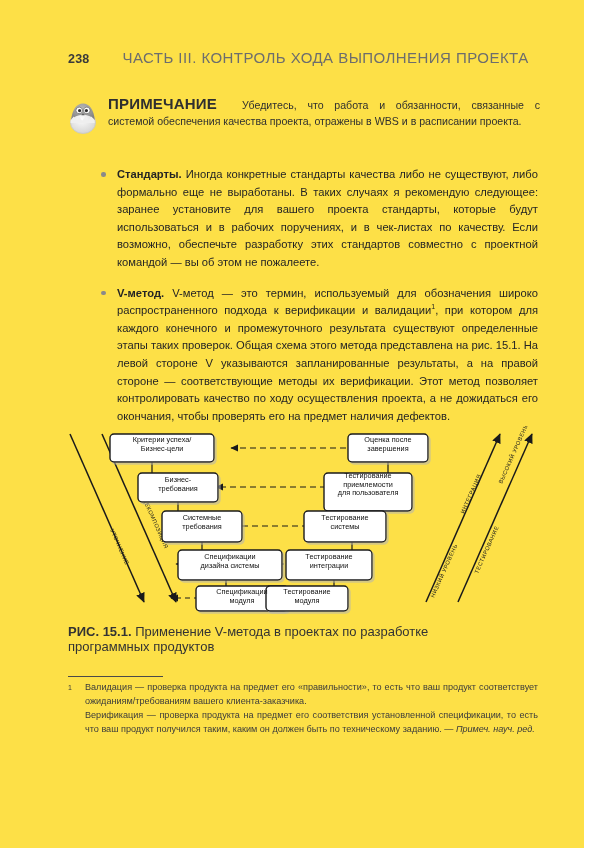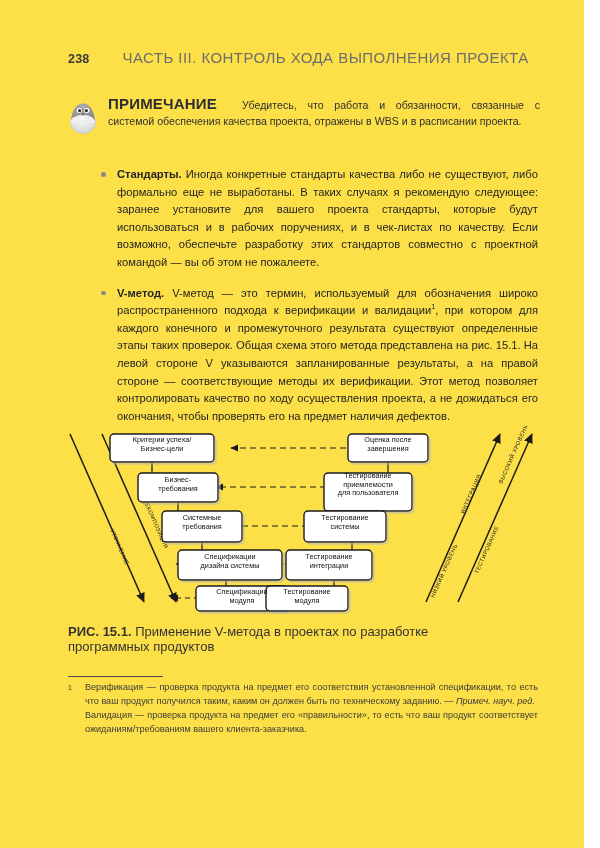--- a/index.html
+++ b/index.html
@@ -180,17 +180,17 @@
     </svg>
   </div>
 
   <div class="figcap">
     <b>РИС. 15.1.</b><span> Применение V-метода в проектах по разработке программных продуктов</span>
   </div>
 
   <div class="fnrule"></div>
   <div class="footnote">
     <span class="fnmark">1</span>
+    <p class="fnpara">Валидация — проверка продукта на предмет его «правильности», то есть что ваш продукт соответствует ожиданиям/требованиям вашего клиента-заказчика.</p>
     <p class="fnpara"><span>Верификация — проверка продукта на предмет его соответствия установленной спецификации, то есть что ваш продукт получился таким, каким он должен быть по техническому заданию. — </span><i>Примеч. науч. ред.</i></p>
-    <p class="fnpara">Валидация — проверка продукта на предмет его «правильности», то есть что ваш продукт соответствует ожиданиям/требованиям вашего клиента-заказчика.</p>
   </div>
 
 </div>
 
 </body></html>

